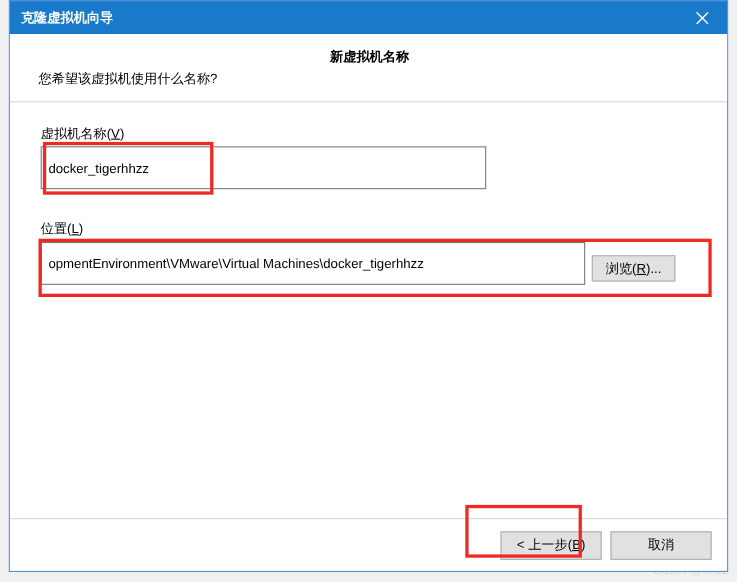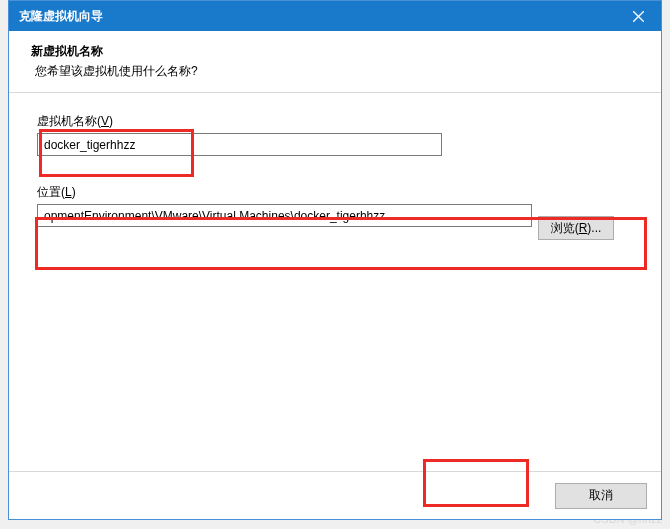--- a/index.html
+++ b/index.html
@@ -54,20 +54,21 @@
     .close-btn svg { width: 11px; height: 11px; }
     .header-section {
       padding: 12px 20px 12px 22px;
       border-bottom: 1px solid #d8d8d8;
       background: #fff;
     }
     .header-title {
       font-weight: bold;
       font-size: 12px;
       color: #000;
+      text-align: center;
     }
     .header-subtitle {
       font-size: 12px;
       color: #000;
       margin-top: 3px;
       margin-left: 4px;
     }
     .content {
       flex: 1;
       padding: 20px 28px;
@@ -75,21 +76,21 @@
     .field-group { margin-bottom: 28px; position: relative; }
     .field-label {
       font-size: 12px;
       color: #000;
       margin-bottom: 3px;
       display: inline-block;
     }
     .field-label .mnemonic { text-decoration: underline; }
     .text-input {
       width: 405px;
-      height: 23px;
+      height: 39px;
       border: 1px solid #7a7a7a;
       padding: 2px 6px;
       font-size: 12px;
       font-family: inherit;
       color: #000;
       background: #fff;
     }
     .text-input.path { width: 495px; }
     .browse-btn {
       display: inline-block;
@@ -163,19 +164,20 @@
       <input type="text" class="text-input" value="docker_tigerhhzz" style="">
     </div>
 
     <div class="field-group">
       <label class="field-label"><span>位置(</span><span class="mnemonic">L</span><span>)</span></label><br>
       <input type="text" class="text-input path" value="opmentEnvironment\VMware\Virtual Machines\docker_tigerhhzz" style=""><button class="browse-btn"><span>浏览(</span><span class="mnemonic">R</span><span>)...</span></button>
     </div>
   </div>
 
   <div class="button-bar">
+    <button class="dlg-btn"><span>&lt; 上一步(</span><span class="mnemonic">B</span><span>)</span></button>
     <button class="dlg-btn">取消</button>
   </div>
 
   <div class="red-box hl1"></div>
   <div class="red-box hl2"></div>
   <div class="red-box hl3"></div>
 </div>
 
 </body></html>

